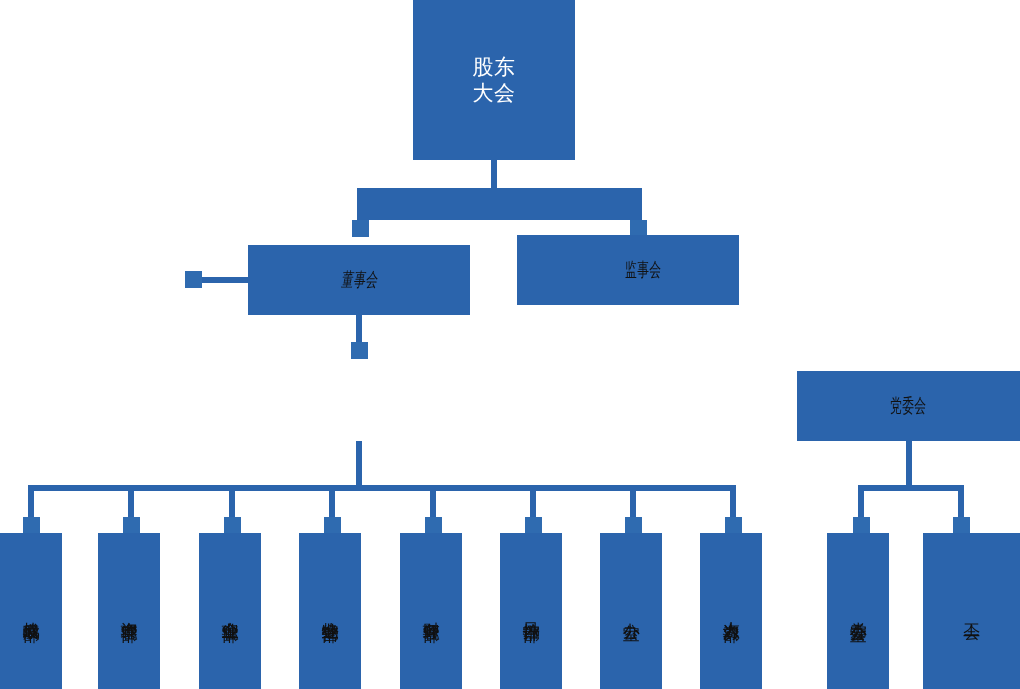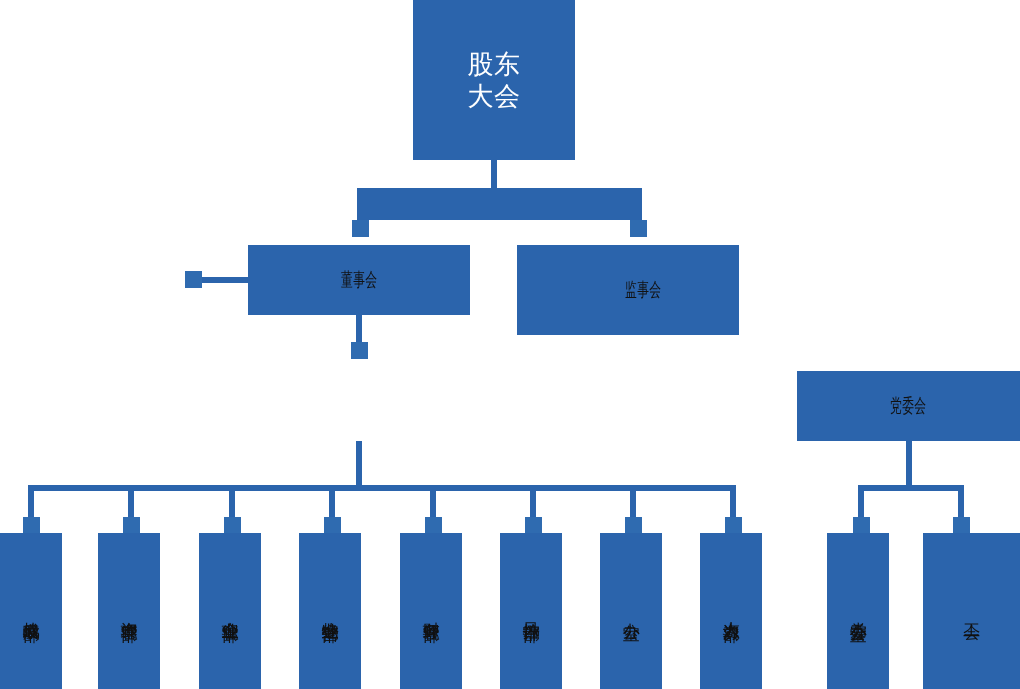--- a/index.html
+++ b/index.html
@@ -28,21 +28,21 @@
     line-height: 1.25;
   }
   .node-label {
     display: block;
     white-space: pre-line;
     letter-spacing: 0.5px;
   }
   
   .node.root .node-label {
     color: #ffffff;
-    font-size: 26px;
+    font-size: 21px;
     font-weight: 400;
   }
   
   .node.mid .node-label {
     color: #111111;
     font-size: 19px;
     font-weight: 400;
     transform: scaleX(0.62);
     transform-origin: center center;
     white-space: nowrap;
@@ -80,25 +80,25 @@
     <span class="node-label">股东
 大会</span>
   </div>
 
   <div class="conn" style="left:491px; top:160px; width:6px; height:28px;"></div>
 
   <div class="conn" style="left:357px; top:188px; width:285px; height:32px;"></div>
   <div class="nub" style="left:352px; top:220px; width:17px; height:17px;"></div>
   <div class="nub" style="left:630px; top:220px; width:17px; height:17px;"></div>
 
-  <div class="node mid" style="left:248px; top:245px; width:222px; height:70px;">
+  <div class="node mid" style="left:248px; top:245px; width:222px; height:70px;font-style:italic;">
     <span class="node-label">董事会</span>
   </div>
 
-  <div class="node mid" style="left:517px; top:245px; width:222px; height:90px;padding-left:31px;">
+  <div class="node mid" style="left:517px; top:235px; width:222px; height:70px;padding-left:31px;">
     <span class="node-label">监事会</span>
   </div>
 
 
   <div class="conn" style="left:196px; top:277px; width:56px; height:6px;"></div>
   <div class="nub" style="left:185px; top:271px; width:17px; height:17px;"></div>
 
   <div class="conn" style="left:356px; top:315px; width:6px; height:27px;"></div>
   <div class="nub" style="left:351px; top:342px; width:17px; height:17px;"></div>
 

